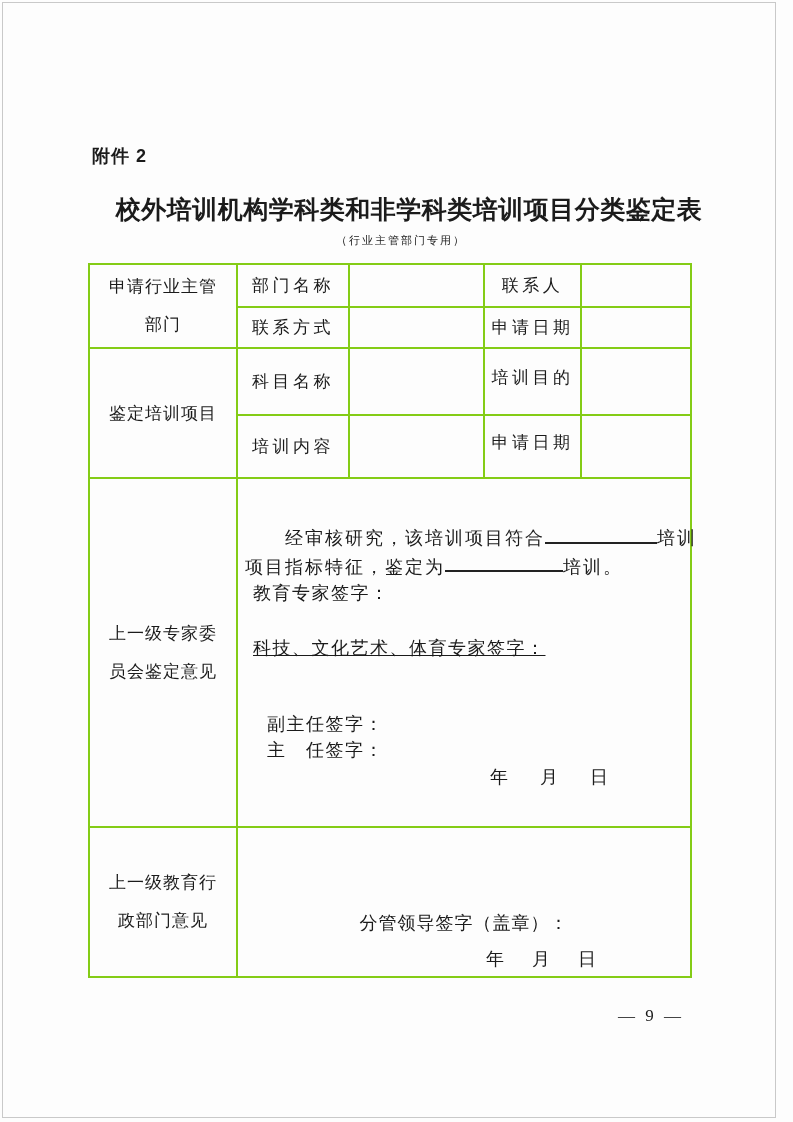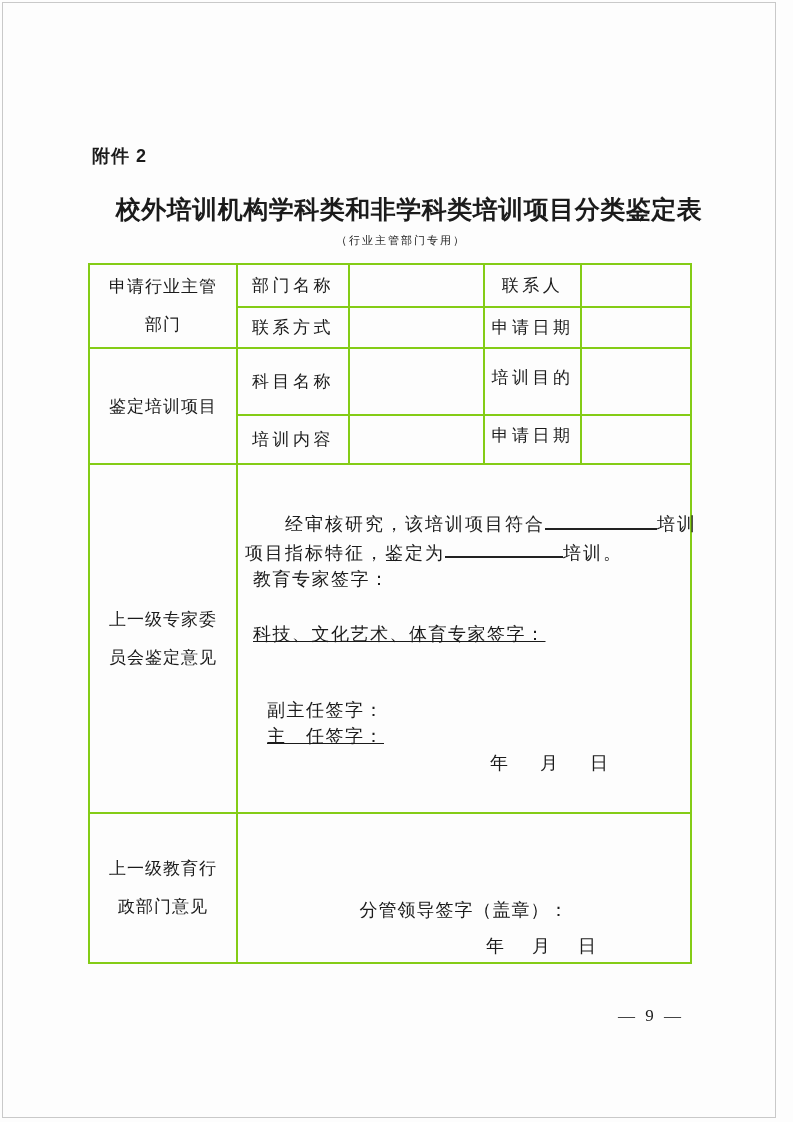--- a/index.html
+++ b/index.html
@@ -24,41 +24,41 @@
     font-size:11px;letter-spacing:2px;
   }
   table.form{
     position:absolute;left:88px;top:263px;width:602px;
     border-collapse:collapse;table-layout:fixed;
   }
   table.form td, table.form th{
     border:2px solid #84cc16;padding:3px;font-weight:normal;
     font-size:17px;vertical-align:middle;
   }
-  .r1{height:39px}.r2{height:37px}.r3{height:67px}.r4{height:49px}
+  .r1{height:39px}.r2{height:37px}.r3{height:67px}.r4{height:63px}
   .r5{height:349px}.r6{height:133px}
   .rowlabel{text-align:center;letter-spacing:1px;}
   .rowlabel .wrap{width:114px;margin:0 auto;line-height:38px;}
   .fieldlabel{text-align:center;letter-spacing:3.5px;}
   .vbottom{vertical-align:bottom;}
   .vbottom .pad{padding-bottom:9px;}
   .opinion-cell{vertical-align:top;text-align:left;}
   .opinion-body{padding:8px 6px 0 4px;font-size:18px;}
   .pline{white-space:nowrap;line-height:28px;letter-spacing:2px;}
   .pline.first{padding-left:40px;}
   .blank{display:inline-block;border-bottom:2px solid #222;height:1.05em;vertical-align:baseline;}
   .blank.b1{width:112px;}
   .blank.b2{width:118px;}
   .sig{line-height:26px;letter-spacing:1.5px;white-space:nowrap;}
   .sig.edu{padding-left:8px;}
   .sig.other{margin-top:29px;padding-left:8px;text-decoration:underline;}
   .sig.deputy{margin-top:50px;padding-left:22px;}
-  .sig.director{padding-left:22px;text-decoration:underline;}
+  .sig.director{padding-left:22px;}
   .dateline{margin-top:1px;padding-left:245px;letter-spacing:7px;line-height:26px;white-space:nowrap;}
-  .admin-cell{vertical-align:top;text-align:left;}
+  .admin-cell{vertical-align:top;text-align:left;font-family:Liberation Mono, monospace;}
   .admin-body{padding-top:80px;font-size:18px;}
   .leader-sign{text-align:center;letter-spacing:1px;line-height:26px;}
   .admin-date{margin-top:10px;padding-left:245px;letter-spacing:5px;line-height:26px;white-space:nowrap;}
   .pagenum{
     position:absolute;left:618px;top:1006px;font-size:17px;letter-spacing:3px;
   }
 </style>
 </head>
 <body>
 

